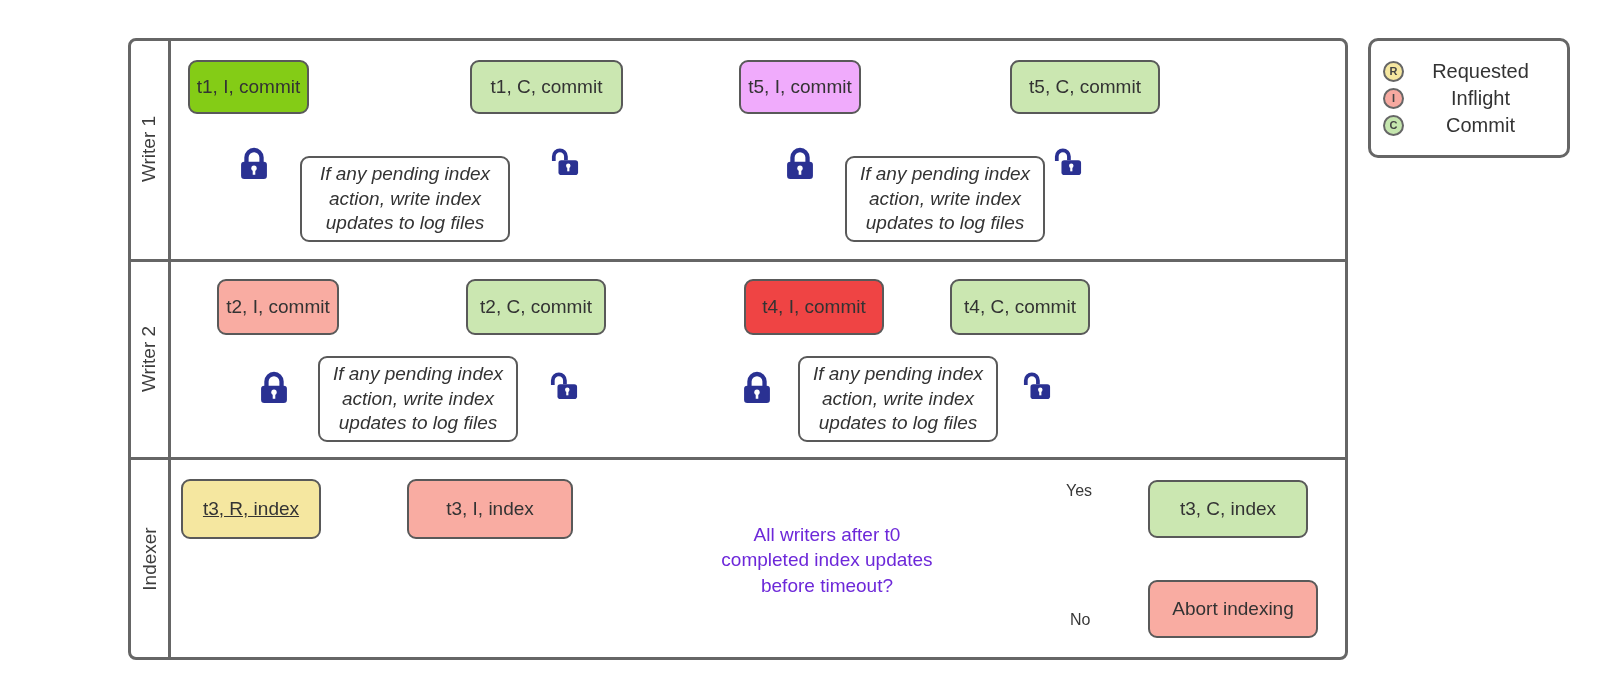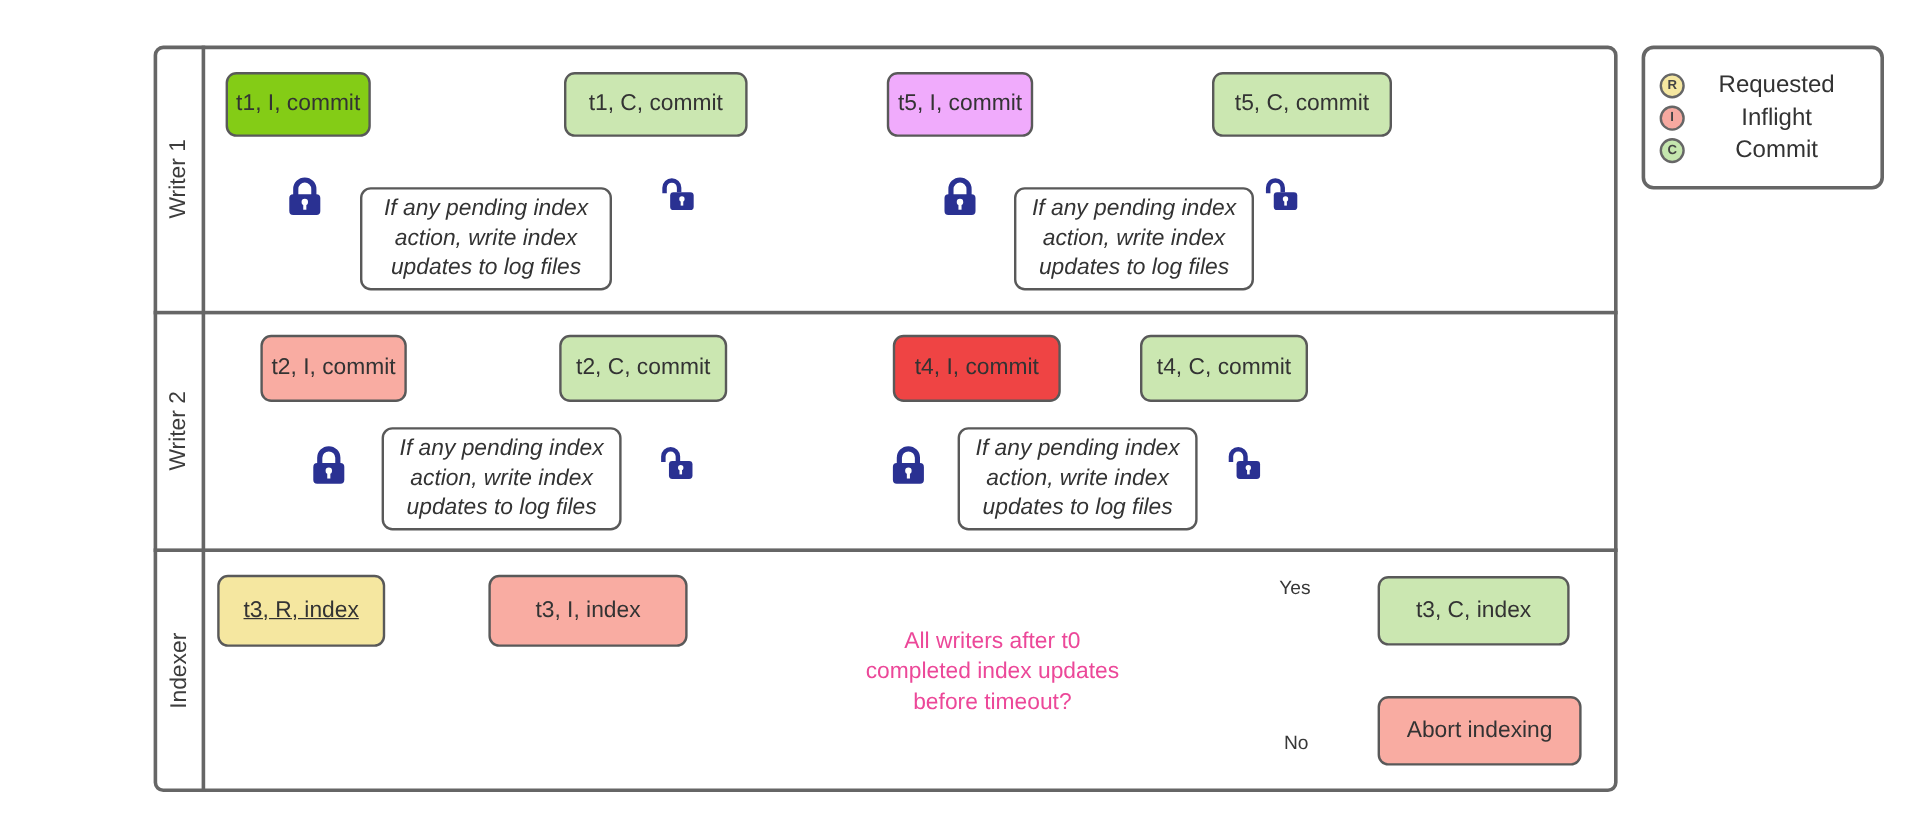--- a/index.html
+++ b/index.html
@@ -19,21 +19,21 @@
   }
   .lane-label span{transform:rotate(-90deg);white-space:nowrap;}
   .node{
     position:absolute;box-sizing:border-box;border:2.5px solid #595959;border-radius:9px;
     display:flex;align-items:center;justify-content:center;text-align:center;
     font-size:19px;color:#333;background:#fff;line-height:1.3;
   }
   .proc{padding:4px 6px;font-style:italic;}
   .diamond-text{
     position:absolute;display:flex;align-items:center;justify-content:center;text-align:center;
-    font-size:19px;color:#ec4899;line-height:1.32;
+    font-size:19px;color:#6d28d9;line-height:1.32;
   }
   .edge-label{position:absolute;font-size:16px;color:#383838;}
   .lock{position:absolute;width:28px;height:36px;}
   .lock svg{width:100%;height:100%;display:block;}
   svg.wires{position:absolute;left:0;top:0;width:1609px;height:700px;pointer-events:none;}
   .legend{
     position:absolute;left:1368px;top:38px;width:202px;height:120px;box-sizing:border-box;
     border:3px solid #666;border-radius:10px;background:#fff;
     display:flex;flex-direction:column;justify-content:center;gap:4px;padding:6px 10px 6px 12px;
   }

